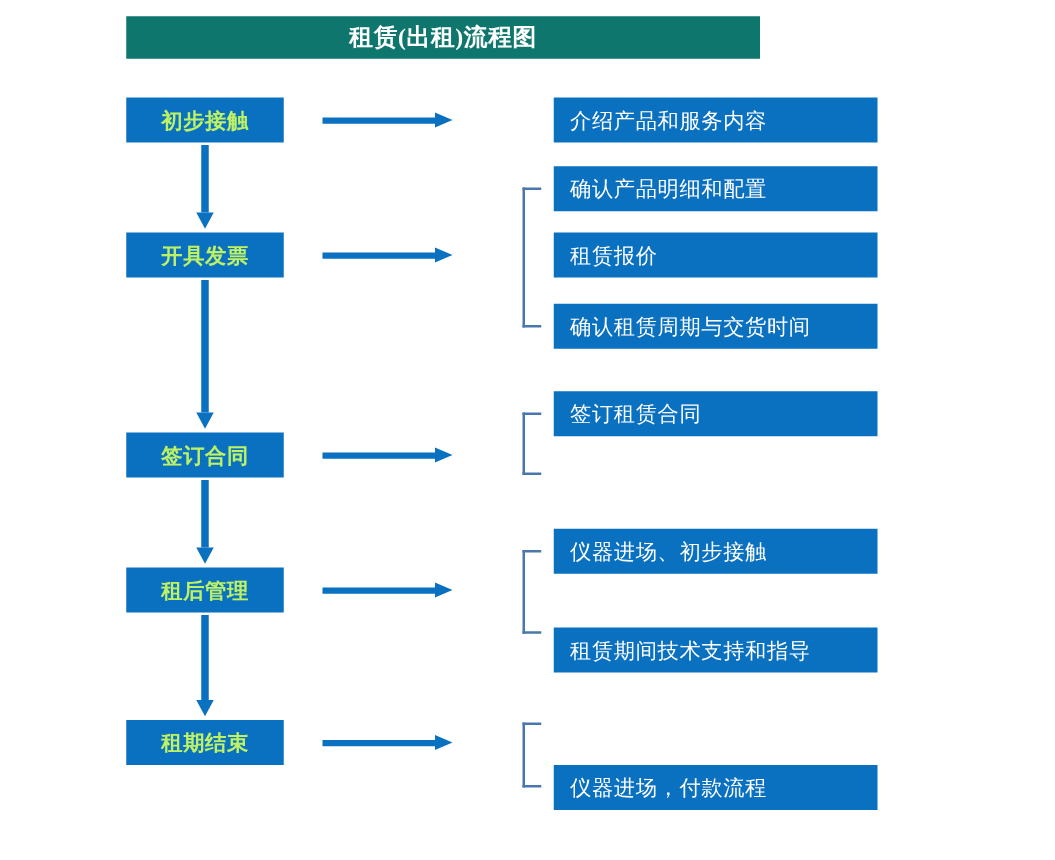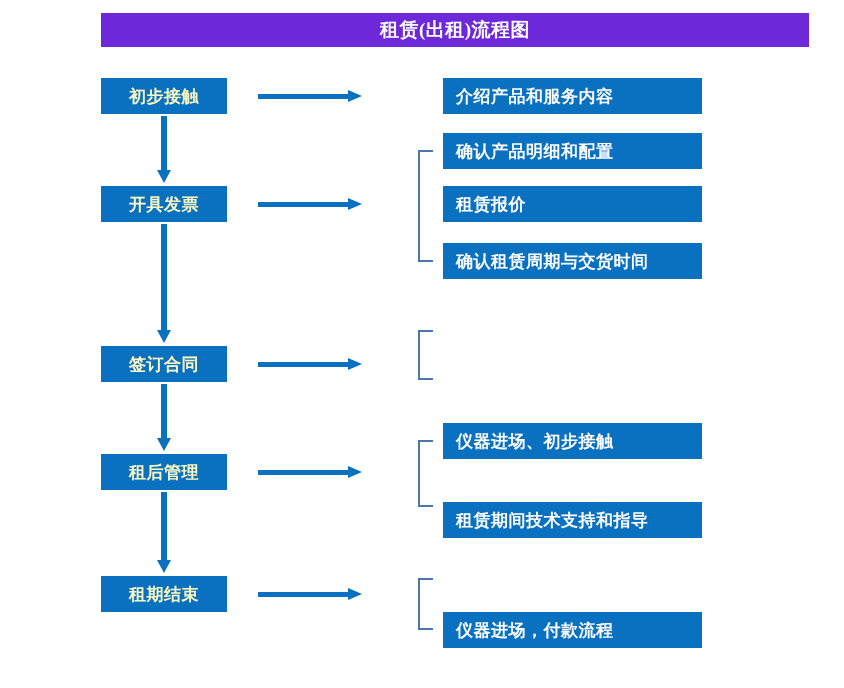--- a/index.html
+++ b/index.html
@@ -16,59 +16,59 @@
     height: 688px;
     background: #ffffff;
     overflow: hidden;
   }
 
   
   .title-bar {
     position: absolute;
     left: 101px;
     top: 13px;
-    width: 708px;
+    width: 507px;
     height: 34px;
-    background: #6d28d9;
+    background: #0f766e;
     color: #ffffff;
     font-size: 19px;
     font-weight: bold;
     display: flex;
     align-items: center;
     justify-content: center;
     letter-spacing: 0.5px;
   }
 
   
   .stage-box {
     position: absolute;
     left: 101px;
     width: 126px;
     height: 36px;
     background: #0a70c0;
-    color: #fef9c3;
+    color: #bef264;
     font-size: 17px;
     font-weight: bold;
     display: flex;
     align-items: center;
     justify-content: center;
     letter-spacing: 0.5px;
     font-family: Liberation Serif, serif;
   }
 
   
   .detail-box {
     position: absolute;
     left: 443px;
     width: 259px;
     height: 36px;
     background: #0a70c0;
     color: #ffffff;
     font-size: 17px;
-    font-weight: bold;
+    font-weight: normal;
     display: flex;
     align-items: center;
     padding-left: 13px;
     box-sizing: border-box;
     letter-spacing: 0.5px;
   }
 
   
   .h-arrow {
     position: absolute;
@@ -182,17 +182,18 @@
 
   <div class="bracket" style="top:150px;height:112px"></div>
   <div class="bracket" style="top:330px;height:50px"></div>
   <div class="bracket" style="top:440px;height:67px"></div>
   <div class="bracket" style="top:578px;height:52px"></div>
 
   <div class="detail-box" style="top:78px">介绍产品和服务内容</div>
   <div class="detail-box" style="top:133px">确认产品明细和配置</div>
   <div class="detail-box" style="top:186px">租赁报价</div>
   <div class="detail-box" style="top:243px">确认租赁周期与交货时间</div>
+  <div class="detail-box" style="top:313px">签订租赁合同</div>
   <div class="detail-box" style="top:423px">仪器进场、初步接触</div>
   <div class="detail-box" style="top:502px">租赁期间技术支持和指导</div>
   <div class="detail-box" style="top:612px">仪器进场，付款流程</div>
 
 </div>
 
 </body></html>

